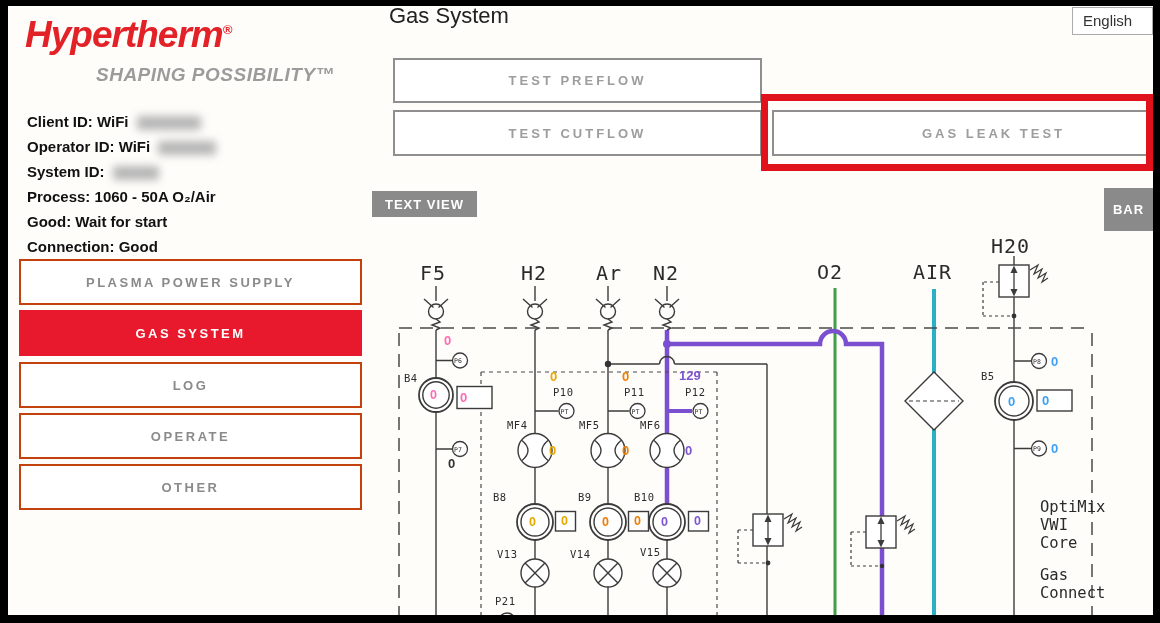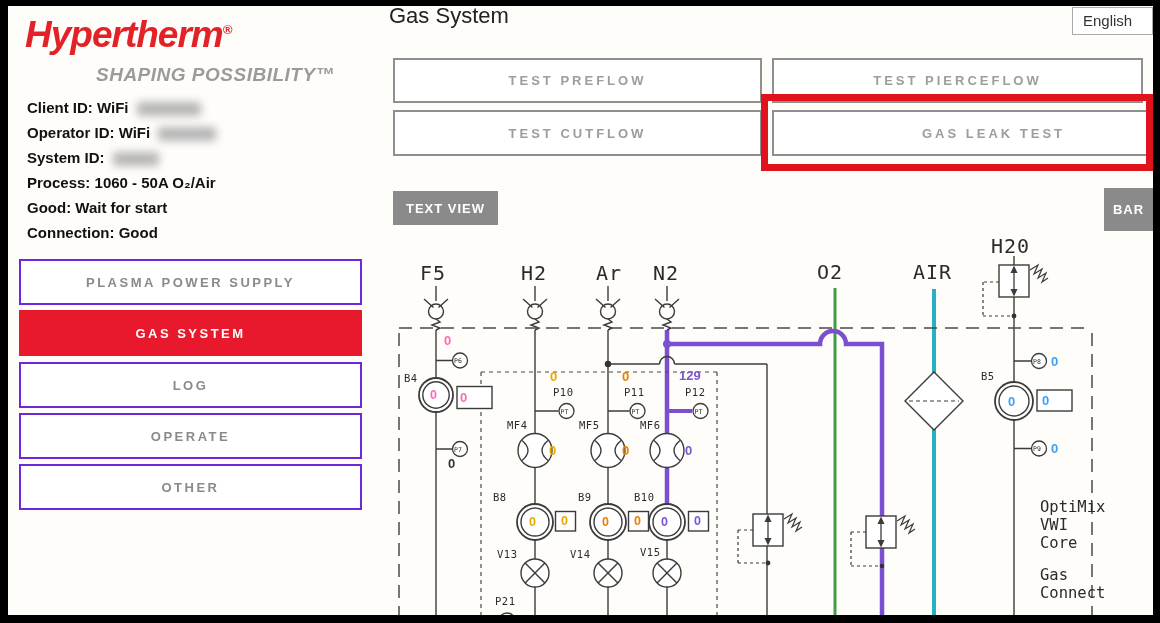--- a/index.html
+++ b/index.html
@@ -10,26 +10,26 @@
   .abs{position:absolute;}
   
   .frame{position:absolute;background:#000;z-index:50;}
   
   .logo{position:absolute;left:25px;top:14px;font-style:italic;font-weight:bold;
         font-size:37px;letter-spacing:-1px;color:#e32228;white-space:nowrap;}
   .logo sup{font-size:13px;vertical-align:super;}
   .tagline{position:absolute;left:96px;top:64px;font-style:italic;font-weight:bold;
         font-size:19px;color:#9b9b9b;letter-spacing:.5px;}
   .info-line{position:absolute;left:27px;font-weight:bold;font-size:15px;color:#111;
-        white-space:nowrap;}
+        white-space:nowrap;margin-top:14px;}
   .blob{display:inline-block;height:14px;background:#b5b5b5;filter:blur(4px);
         vertical-align:middle;margin-left:8px;border-radius:3px;}
   .blob-0{width:64px;} .blob-1{width:58px;} .blob-2{width:46px;}
   .navbtn{position:absolute;left:19px;width:343px;height:46px;background:#fff;
-        border:2px solid #6d28d9;box-sizing:border-box;display:flex;align-items:center;
+        border:2px solid #c2410c;box-sizing:border-box;display:flex;align-items:center;
         justify-content:center;font-weight:bold;font-size:13px;letter-spacing:2.5px;
         color:#8a8a8a;cursor:pointer;}
   .navbtn.active{background:#e8192c;border-color:#e8192c;color:#fff;}
   
   .heading{position:absolute;left:389px;top:3px;font-size:22px;color:#222;}
   .langbox{position:absolute;left:1072px;top:7px;width:81px;height:28px;border:1px solid #ababab;
         box-sizing:border-box;background:#fff;font-size:15px;color:#333;
         padding:4px 0 0 10px;cursor:pointer;}
   .testbtn{position:absolute;background:#fff;border:2px solid #8f8f8f;box-sizing:border-box;
         display:flex;align-items:center;justify-content:center;font-weight:bold;
@@ -68,26 +68,25 @@
   <div class="navbtn" style="top:259px">PLASMA POWER SUPPLY</div>
   <div class="navbtn active" style="top:310px">GAS SYSTEM</div>
   <div class="navbtn" style="top:362px">LOG</div>
   <div class="navbtn" style="top:464px">OTHER</div>
   <div class="navbtn" style="top:413px">OPERATE</div>
 
   <div class="heading">Gas System</div>
   <div class="langbox">English</div>
 
   <div class="testbtn" style="left:393px;top:58px;width:369px;height:45px">TEST PREFLOW</div>
-  <div class="testbtn" style="left:772px;top:58px;width:371px;height:45px">TEST PIERCEFLOW</div>
   <div class="testbtn" style="left:393px;top:110px;width:369px;height:46px">TEST CUTFLOW</div>
   <div class="testbtn" style="left:772px;top:110px;width:443px;height:46px">GAS LEAK TEST</div>
   <div class="annot"></div>
 
-  <div class="viewbtn" style="left:393px;top:191px;width:105px;height:34px">TEXT VIEW</div>
+  <div class="viewbtn" style="left:372px;top:191px;width:105px;height:26px">TEXT VIEW</div>
   <div class="viewbtn" style="left:1104px;top:188px;width:49px;height:43px">BAR</div>
 
   <svg class="abs" style="left:380px;top:232px" width="780" height="391" viewBox="380 232 780 391">
 
     <path d="M835 288 V615" stroke="#3f9e46" stroke-width="3" fill="none"></path>
     <path d="M934 289 V374 M934 429 V615" stroke="#2ab0c5" stroke-width="4" fill="none"></path>
     <g stroke="#7a4fd0" fill="none">
       <path d="M667 330 V437" stroke-width="4.5"></path>
       <path d="M667 466 V507" stroke-width="4.5"></path>
       <path d="M667 344 H820 A13 13 0 0 1 846 344 H882 V615" stroke-width="4.5"></path>

